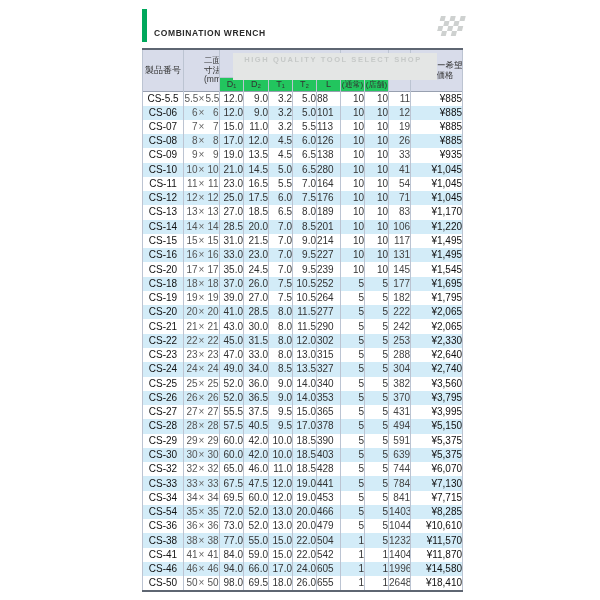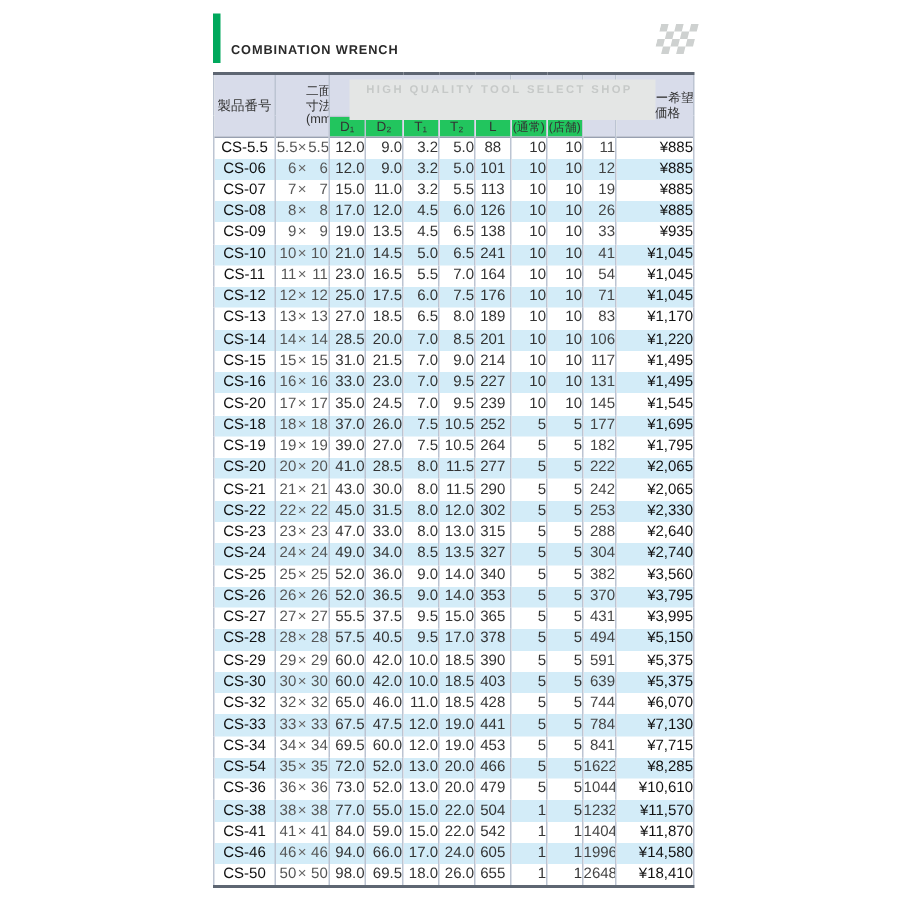--- a/index.html
+++ b/index.html
@@ -54,21 +54,21 @@
   .h-mass span,.h-price span{display:block;font-size:8.5px;line-height:10px;}
   .spec thead tr.top th{height:28px;}
 
   .spec tbody td{height:14.28px;font-size:10px;line-height:14px;vertical-align:middle;}
   .spec tbody tr:nth-child(even) td{background:var(--stripe-bg);}
   .c-prod{text-align:center;font-weight:bold;font-size:10.5px;color:#111;}
   .c-size{text-align:center;font-size:9px;color:#555;}
   .c-size .sz1,.c-size .sz2{display:inline-block;width:13px;text-align:right;}
   .c-size .szx{display:inline-block;width:8px;text-align:center;color:#666;}
   .c-num{text-align:right;padding-right:3px;color:#333;}
-  .c-l{text-align:center;padding-right:2px;color:#333;}
+  .c-l{text-align:left;padding-right:2px;color:#333;}
   .c-pack{text-align:right;padding-right:6px;font-size:11px;color:#333;}
   .c-mass{text-align:right;padding-right:2px;font-size:9px;color:#444;}
   .c-price{text-align:right;padding-right:3px;font-weight:bold;font-size:10.5px;color:#111;}
 </style>
 </head>
 <body>
 
 <div class="watermark">
   <div class="wm-line1">HIGH QUALITY TOOL SELECT SHOP</div>
 </div>
@@ -205,21 +205,21 @@
         <td class="c-mass">33</td>
         <td class="c-price">¥935</td>
       </tr>
       <tr>
         <td class="c-prod">CS-10</td>
         <td class="c-size"><span class="sz1">10</span><span class="szx">×</span><span class="sz2">10</span></td>
         <td class="c-num">21.0</td>
         <td class="c-num">14.5</td>
         <td class="c-num">5.0</td>
         <td class="c-num">6.5</td>
-        <td class="c-l">241</td>
+        <td class="c-l">280</td>
         <td class="c-pack">10</td>
         <td class="c-pack">10</td>
         <td class="c-mass">41</td>
         <td class="c-price">¥1,045</td>
       </tr>
       <tr>
         <td class="c-prod">CS-11</td>
         <td class="c-size"><span class="sz1">11</span><span class="szx">×</span><span class="sz2">11</span></td>
         <td class="c-num">23.0</td>
         <td class="c-num">16.5</td>
@@ -520,21 +520,21 @@
       <tr>
         <td class="c-prod">CS-54</td>
         <td class="c-size"><span class="sz1">35</span><span class="szx">×</span><span class="sz2">35</span></td>
         <td class="c-num">72.0</td>
         <td class="c-num">52.0</td>
         <td class="c-num">13.0</td>
         <td class="c-num">20.0</td>
         <td class="c-l">466</td>
         <td class="c-pack">5</td>
         <td class="c-pack">5</td>
-        <td class="c-mass">1622</td>
+        <td class="c-mass">1403</td>
         <td class="c-price">¥8,285</td>
       </tr>
       <tr>
         <td class="c-prod">CS-36</td>
         <td class="c-size"><span class="sz1">36</span><span class="szx">×</span><span class="sz2">36</span></td>
         <td class="c-num">73.0</td>
         <td class="c-num">52.0</td>
         <td class="c-num">13.0</td>
         <td class="c-num">20.0</td>
         <td class="c-l">479</td>

